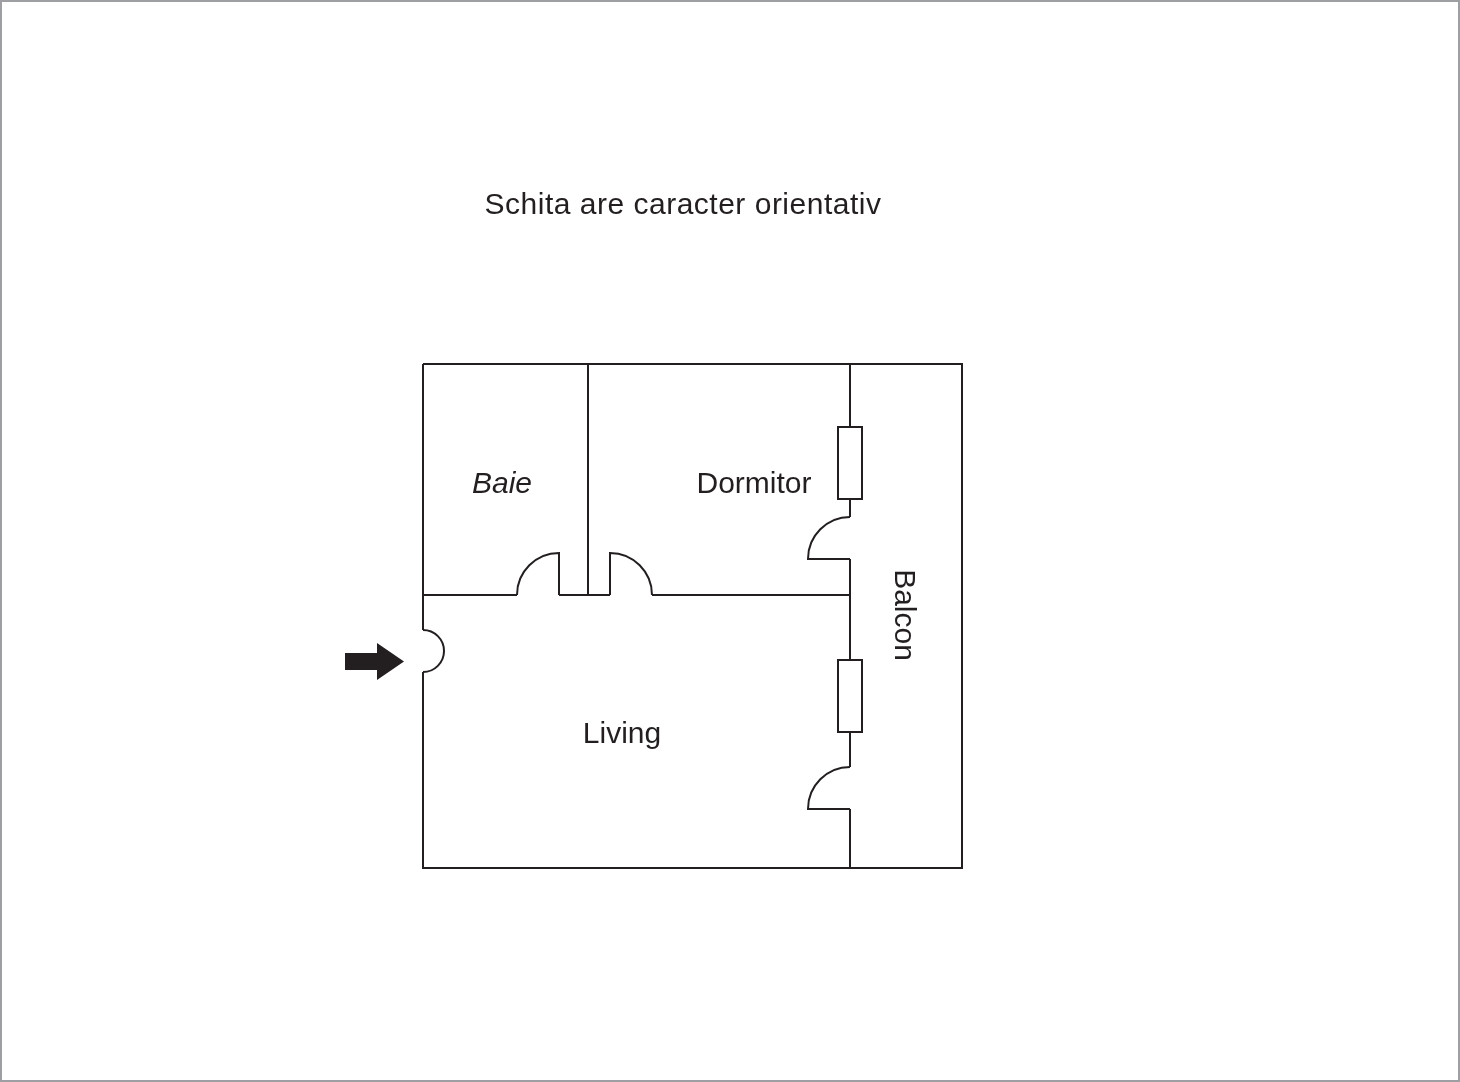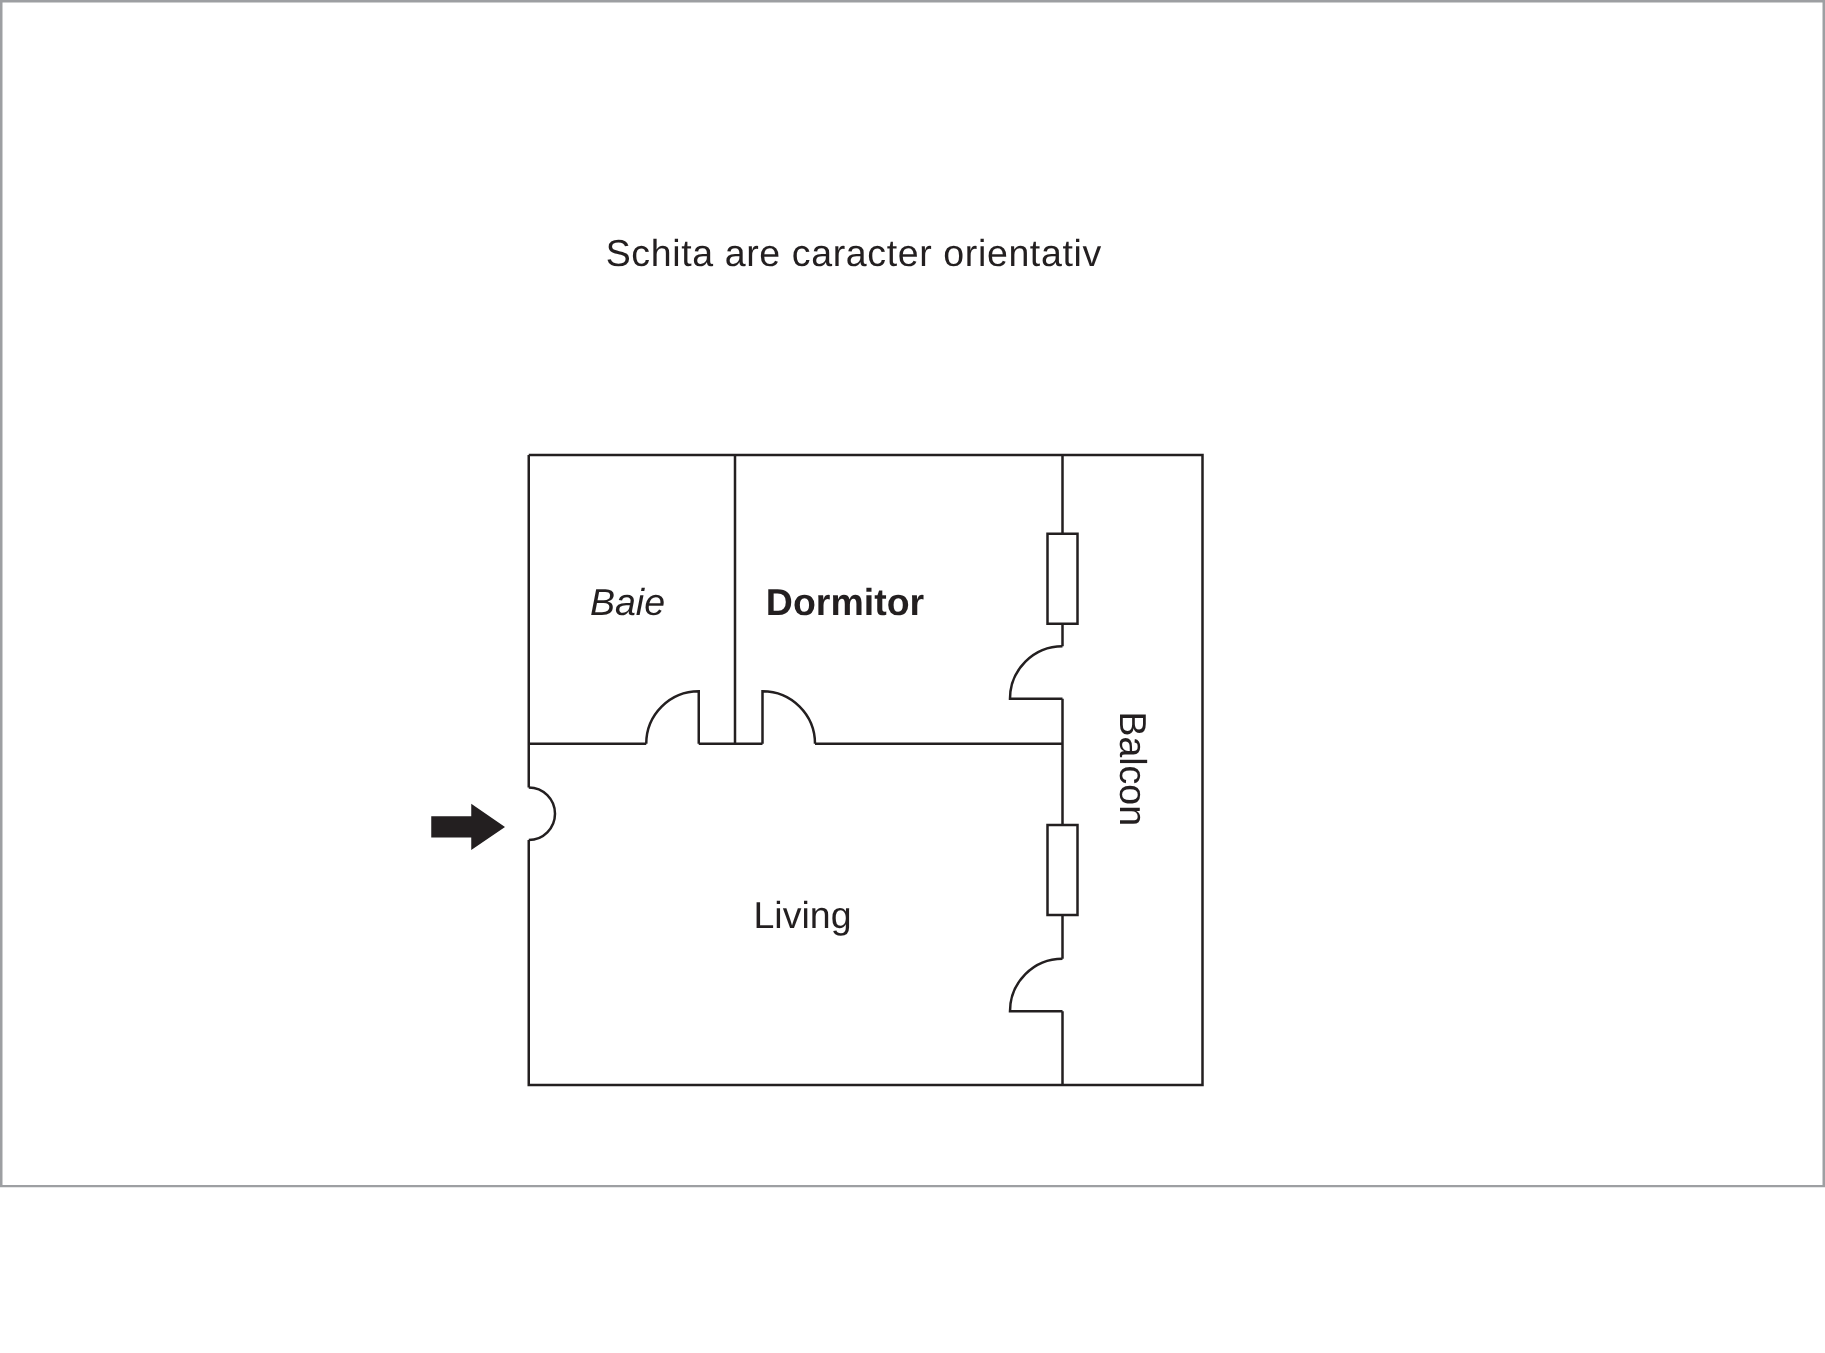--- a/index.html
+++ b/index.html
@@ -4,21 +4,21 @@
 <style>
   :root{
     --line:#231f20;
     --border:#9d9fa2;
     --bg:#ffffff;
   }
   html,body{margin:0;padding:0;background:#fff;}
   .canvas{
     position:relative;
     width:1460px;
-    height:950px;
+    height:1082px;
     background:var(--bg);
     border:2px solid var(--border);
     box-sizing:border-box;
     overflow:hidden;
     font-family:"Liberation Sans", sans-serif;
     color:var(--line);
   }
   .title{
     position:absolute;
     left:421px;
@@ -86,19 +86,19 @@
     <g>
       <rect class="window-rect" x="836" y="425" width="24" height="72"></rect>
       <rect class="window-rect" x="836" y="658" width="24" height="72"></rect>
     </g>
 
     <path class="arrow" d="M343 651 H375 V641 L402 659.5 L375 678 V668 H343 Z"></path>
   </svg>
 
   <div class="room-label" style="left:500px; top:481px;font-style:italic;">Baie</div>
 
-  <div class="room-label" style="left:674px; top:481px;font-weight:bold;">Dormitor</div>
+  <div class="room-label" style="left:752px; top:481px;">Dormitor</div>
 
-  <div class="room-label" style="left:620px; top:731px;margin-left:20px;">Living</div>
+  <div class="room-label" style="left:620px; top:731px;">Living</div>
 
   <div class="room-label vertical" style="left:903px; top:613px;">Balcon</div>
 
 </div>
 
 </body></html>

